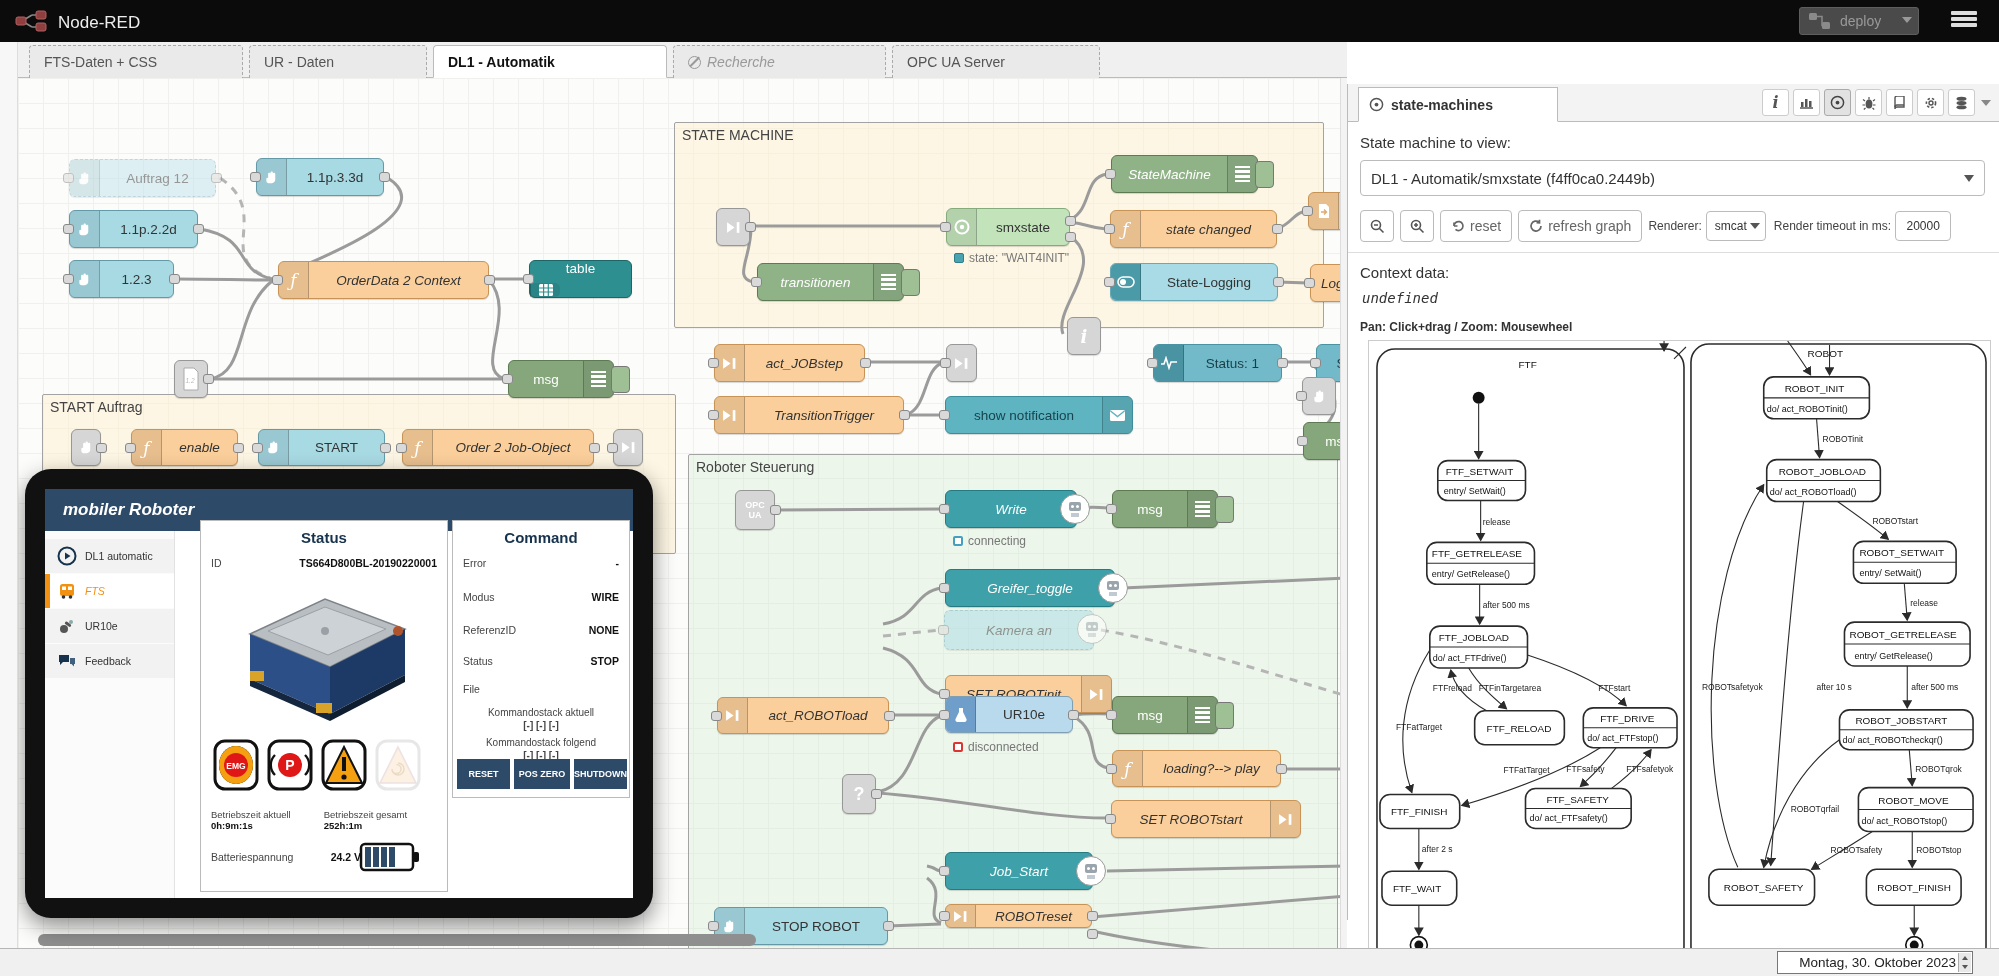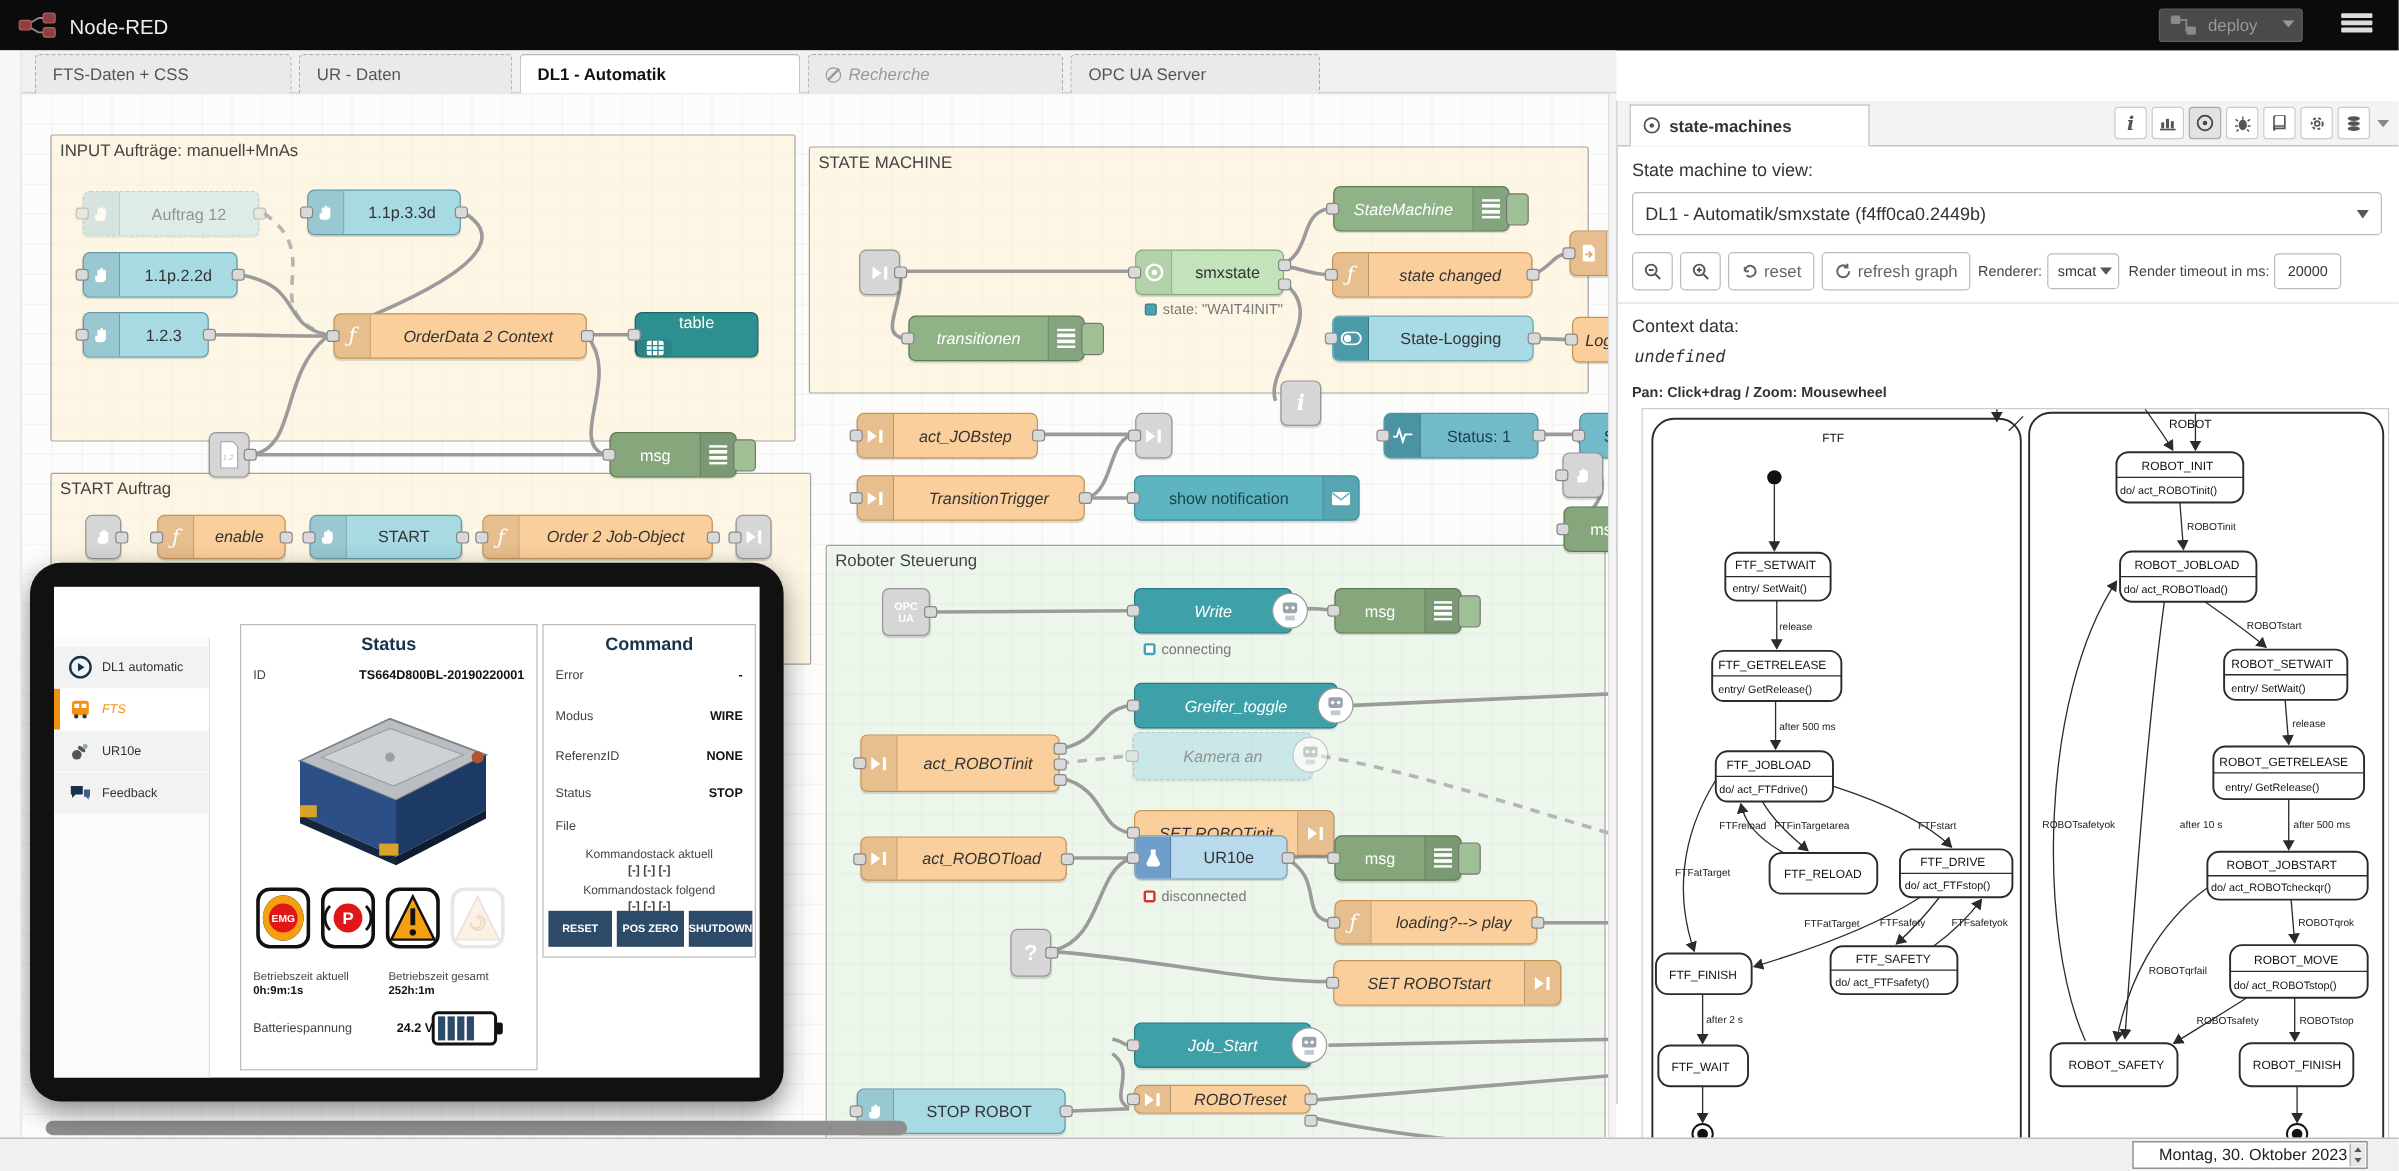--- a/index.html
+++ b/index.html
@@ -179,23 +179,20 @@
             <span class="no-icon"></span>
             <span>Recherche</span>
           </div>
         <div class="tab" style="left:874px;width:208px">
             <span>OPC UA Server</span>
           </div>
       </div>
 
       <div id="canvas">
 
-        <div class="group g-yellow" style="left:24px;top:34px;width:621px;height:256px">
-          <span class="gtitle">INPUT Aufträge: manuell+MnAs</span>
-          </div>
         <div class="group g-yellow" style="left:656px;top:44px;width:650px;height:206px">
           <span class="gtitle">STATE MACHINE</span>
           </div>
         <div class="group g-yellow" style="left:24px;top:316px;width:634px;height:160px">
           <span class="gtitle">START Auftrag</span>
           </div>
         <div class="group g-green" style="left:670px;top:376px;width:650px;height:560px">
           <span class="gtitle">Roboter Steuerung</span>
           </div>
 
@@ -541,33 +538,20 @@
           <span class="p pl"></span>
           <span class="lbl it">Greifer_toggle</span>
           <span class="badge"><svg width="28" height="28" viewBox="0 0 28 28">
                 <circle cx="14" cy="14" r="13" fill="#fff"></circle>
                 <rect x="8" y="7" width="12" height="9" rx="2" fill="#9aa4ad"></rect>
                 <rect x="10" y="18" width="8" height="4" fill="#c2cad1"></rect>
                 <circle cx="11.5" cy="11.5" r="1.5" fill="#fff"></circle>
                 <circle cx="16.5" cy="11.5" r="1.5" fill="#fff"></circle>
               </svg></span>
         </div>
-        <div class="node c-fn" style="left:699px;top:534px;width:166px;height:48px">
-          <span class="p pl"></span>
-          <span class="ic">
-              <svg width="15" height="13" viewBox="0 0 14 12">
-                <path d="M1 1l7 5-7 5z" fill="#fff"></path>
-                <rect x="10" y="1" width="2.5" height="10" fill="#fff"></rect>
-              </svg>
-            </span>
-          <span class="lbl it">act_ROBOTinit</span>
-          <span class="p" style="right:-7px;top:6px"></span>
-          <span class="p" style="right:-7px;top:19px"></span>
-          <span class="p" style="right:-7px;top:32px"></span>
-        </div>
         <div class="node c-logging disabled-node" style="left:926px;top:532px;width:150px;height:40px">
           <span class="p pl"></span>
           <span class="lbl it">Kamera an</span>
           <span class="badge"><svg width="28" height="28" viewBox="0 0 28 28">
                 <circle cx="14" cy="14" r="13" fill="#fff"></circle>
                 <rect x="8" y="7" width="12" height="9" rx="2" fill="#9aa4ad"></rect>
                 <rect x="10" y="18" width="8" height="4" fill="#c2cad1"></rect>
                 <circle cx="11.5" cy="11.5" r="1.5" fill="#fff"></circle>
                 <circle cx="16.5" cy="11.5" r="1.5" fill="#fff"></circle>
               </svg></span>
@@ -669,20 +653,23 @@
                 <rect x="10" y="1" width="2.5" height="10" fill="#fff"></rect>
               </svg>
             </span>
           <span class="lbl it">ROBOTreset</span>
           <span class="p" style="right:-7px;top:6px"></span>
           <span class="p" style="right:-7px;top:24px"></span>
         </div>
 
         <div id="tablet">
           <div id="tscreen">
+            <div id="thead">
+                <span>mobiler Roboter</span>
+              </div>
             <div id="tnav">
               <div class="nav-item" style="margin-top:8px">
                 <svg class="nico" viewBox="0 0 20 20">
                     <circle cx="10" cy="10" r="8.5" fill="none" stroke="#16324c" stroke-width="2"></circle>
                     <path d="M8 6.5 L13.5 10 L8 13.5 z" fill="#16324c"></path>
                   </svg>
                 <span>DL1 automatic</span>
               </div>
               <div class="nav-item active">
                 <svg class="nico" viewBox="0 0 20 20">

